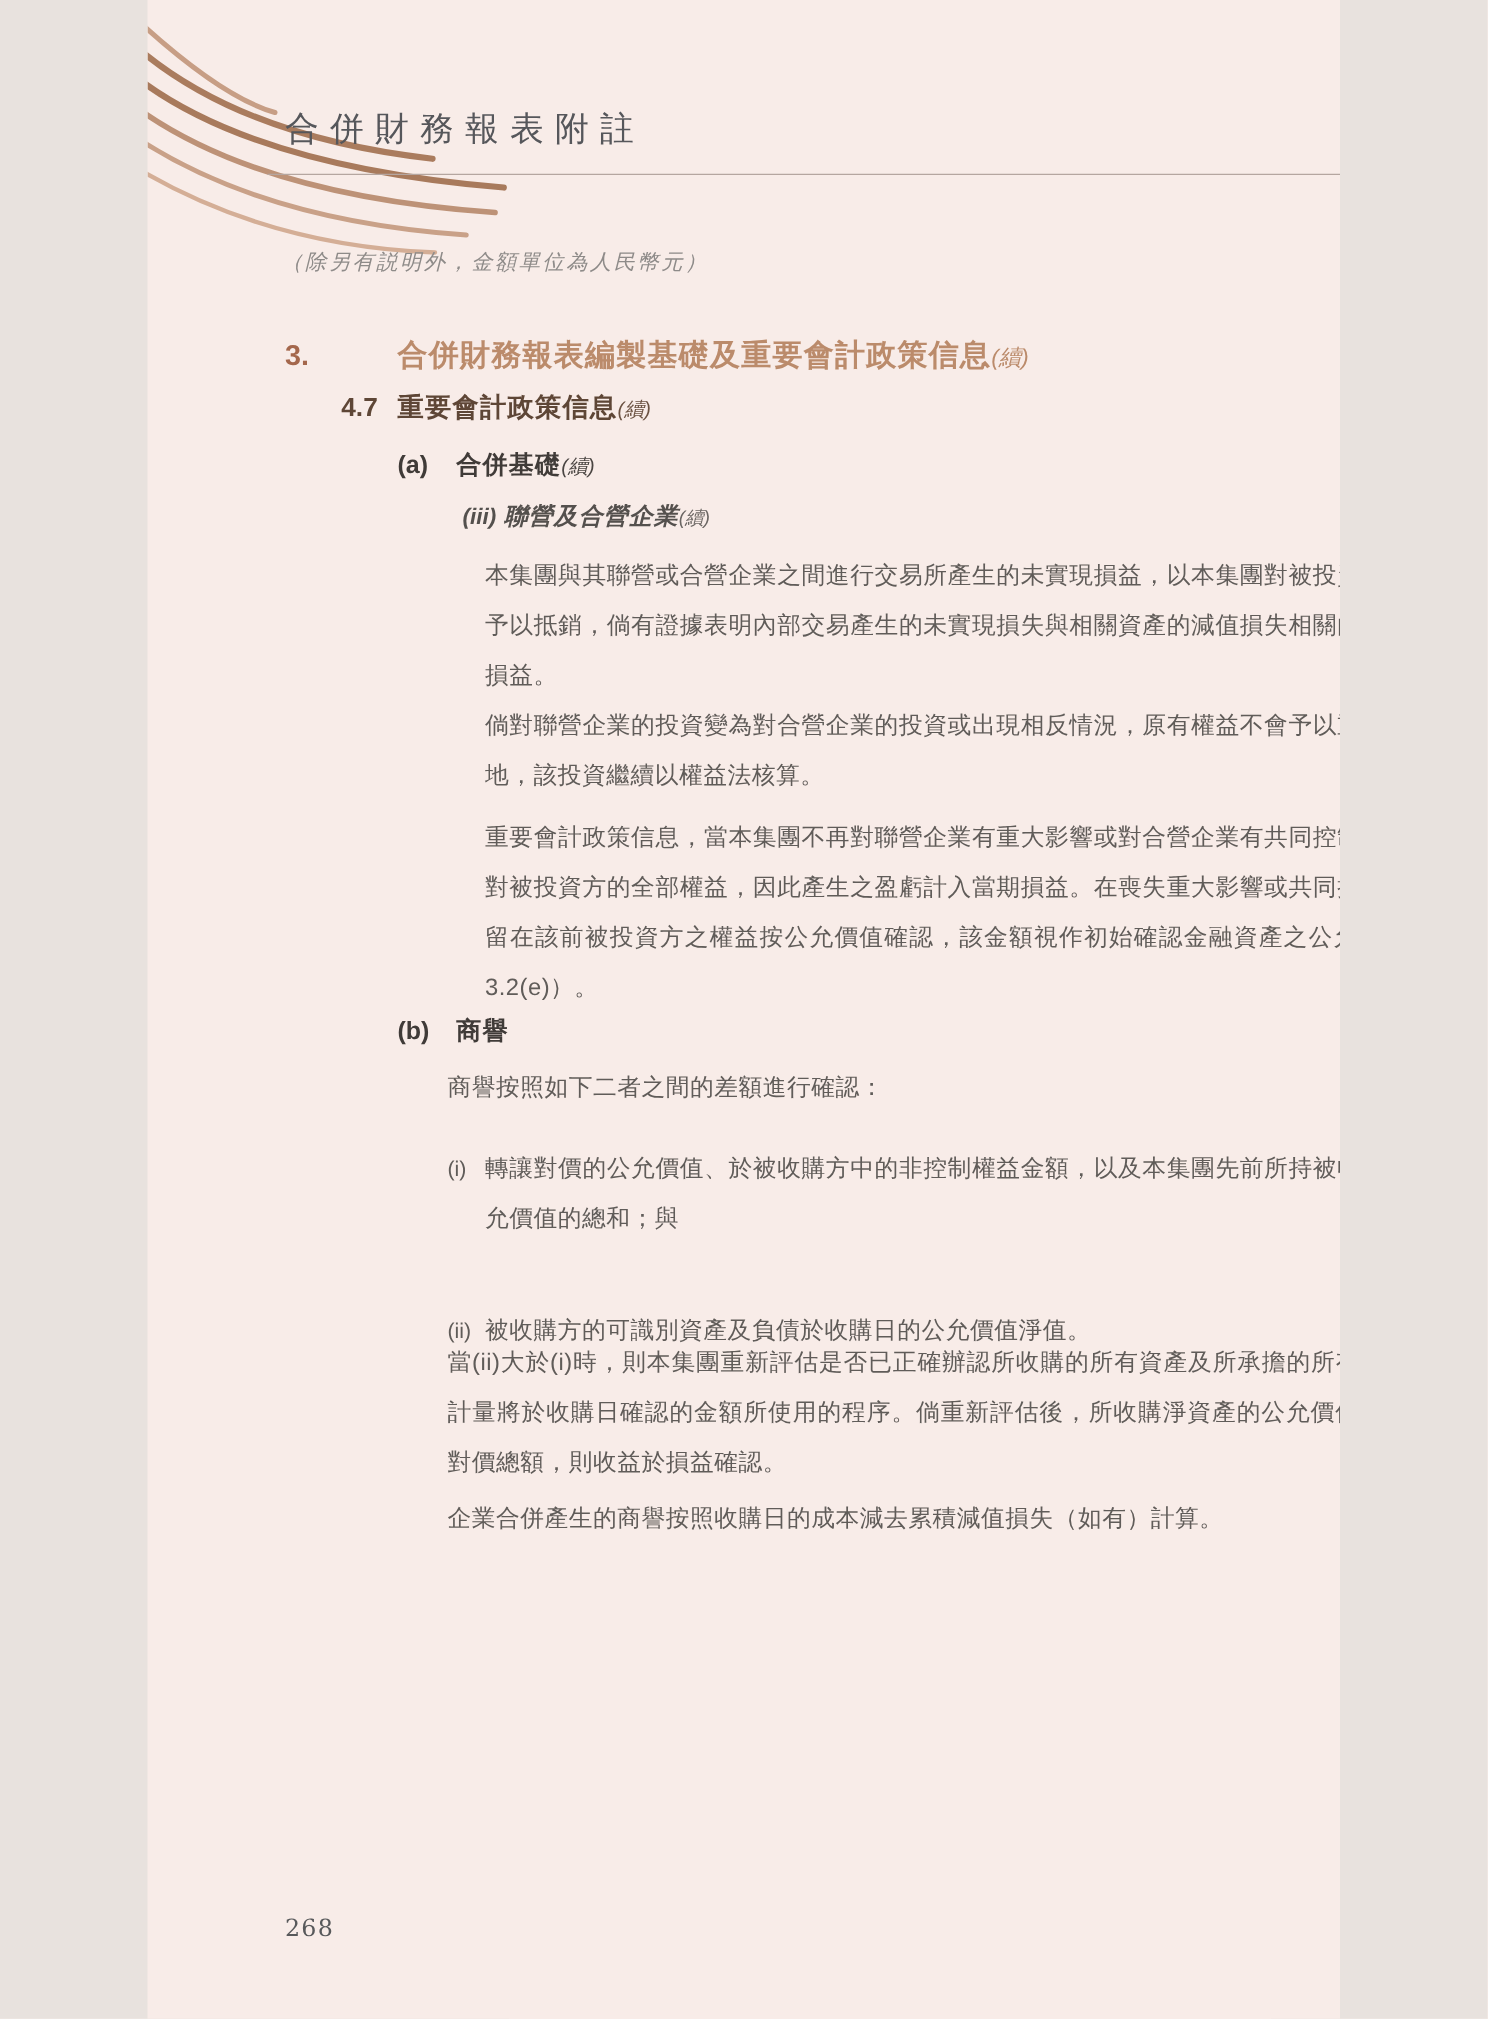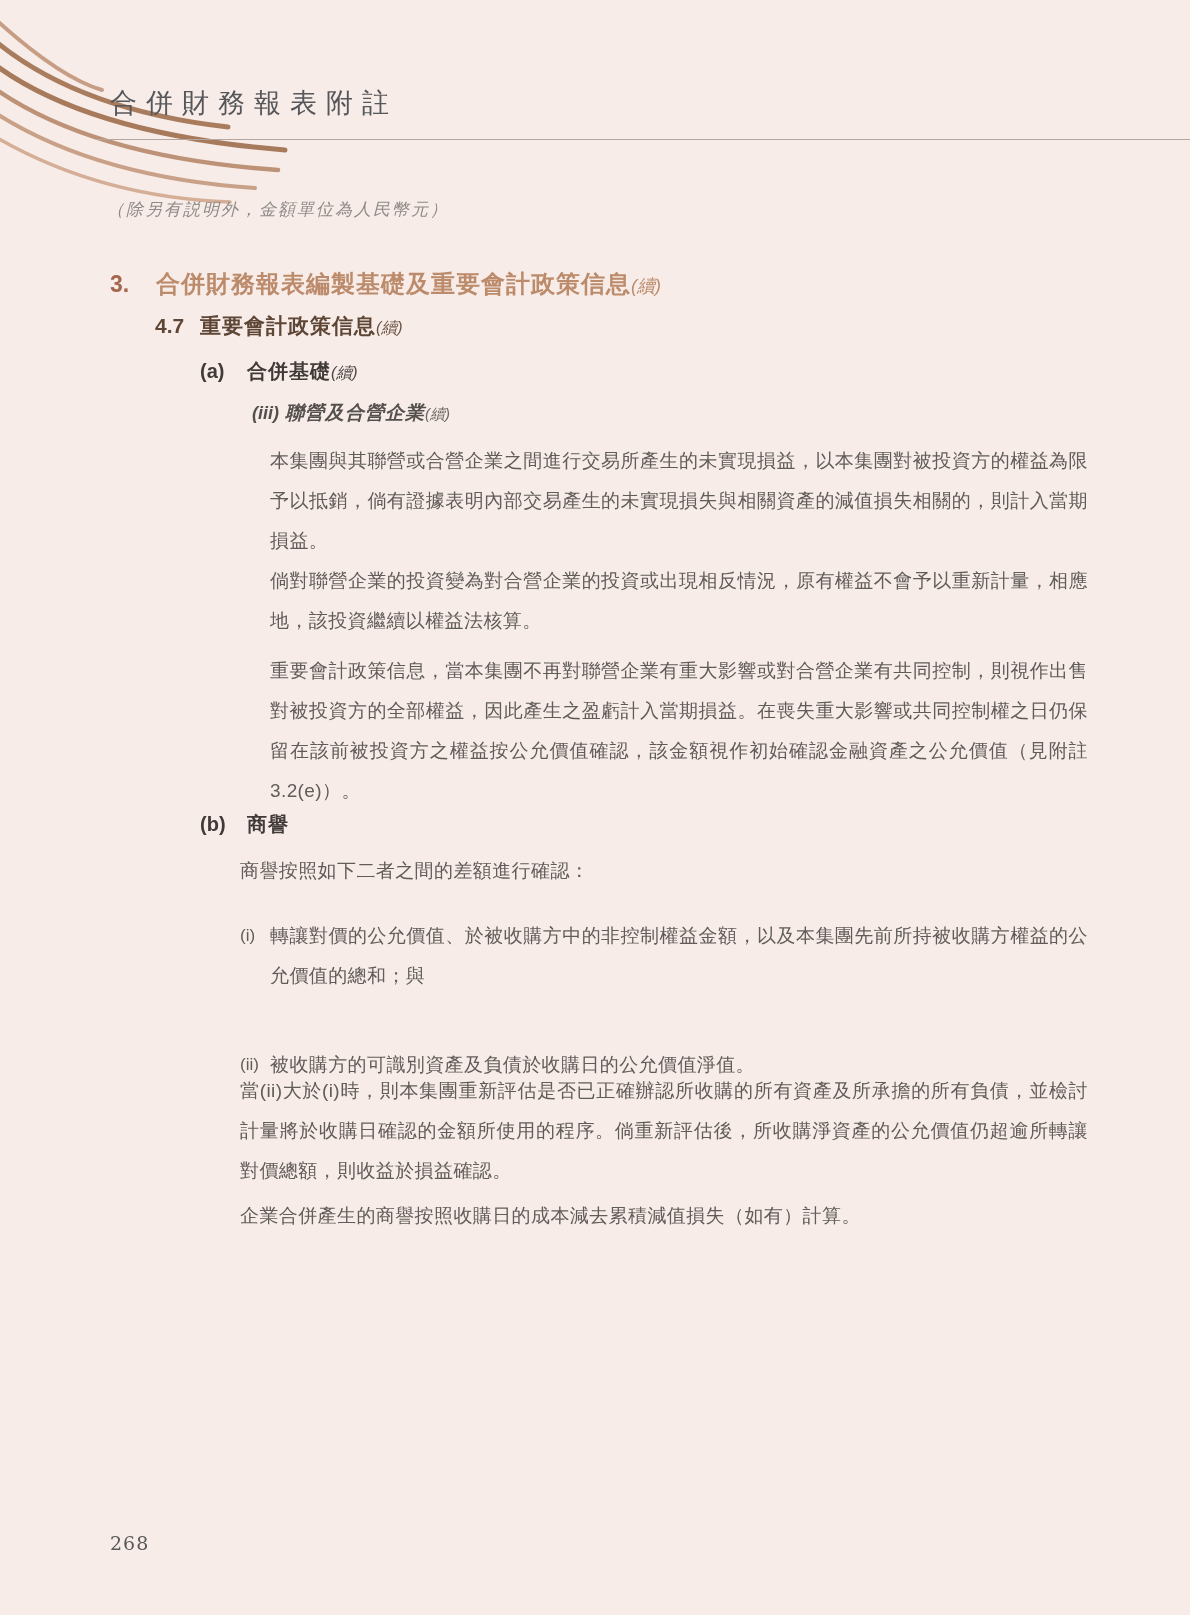--- a/index.html
+++ b/index.html
@@ -1,19 +1,19 @@
 <!DOCTYPE html>
 <html lang="zh-Hant"><head>
 <meta charset="utf-8">
 <style>
   html,body{margin:0;padding:0;}
   body{background:#e8e2de;}
   .page{
     position:relative;
-    width:1190px;height:1615px;
+    width:954px;height:1615px;
     margin:0 auto;
     background:#f8ece8;
     overflow:hidden;
     font-family:"Liberation Sans",sans-serif;
   }
   
   .swoosh{position:absolute;top:0;left:0;}
   
   .doc-title{
     position:absolute;top:85px;left:110px;
@@ -28,21 +28,21 @@
   .doc-subtitle{
     position:absolute;top:150px;left:107px;
     font-style:italic;font-size:17px;letter-spacing:2px;color:#8e8b89;
     white-space:nowrap;
     margin-top:48px;
   }
   
   .hrow{position:absolute;display:flex;align-items:baseline;white-space:nowrap;}
   .h3row{top:268px;left:110px;color:#a4674c;}
   .h3row .num{font-weight:bold;font-size:23px;width:46px;color:#a4674c;}
-  .h3row .ttl{font-weight:bold;font-size:24px;color:#bb8b6b;letter-spacing:1px;}
+  .h3row .ttl{font-weight:bold;font-size:24px;color:#bb8b6b;letter-spacing:1px;margin-left:44px;}
   .h3row .cont{font-style:italic;font-size:18px;color:#bb8b6b;}
   .h32row{top:312px;left:155px;color:#5e4636;}
   .h32row .num{font-weight:bold;font-size:21px;width:45px;}
   .h32row .ttl{font-weight:bold;font-size:21px;letter-spacing:1px;}
   .h32row .cont{font-style:italic;font-size:16px;color:#6b5242;}
   .harow{top:358px;left:200px;color:#403b38;}
   .harow .num{font-weight:bold;font-size:20px;width:47px;}
   .harow .ttl{font-weight:bold;font-size:20px;letter-spacing:1px;}
   .harow .cont{font-style:italic;font-size:16px;color:#4a4542;}
   .hiiirow{top:400px;left:240px;color:#54504d;margin-left:12px;}

